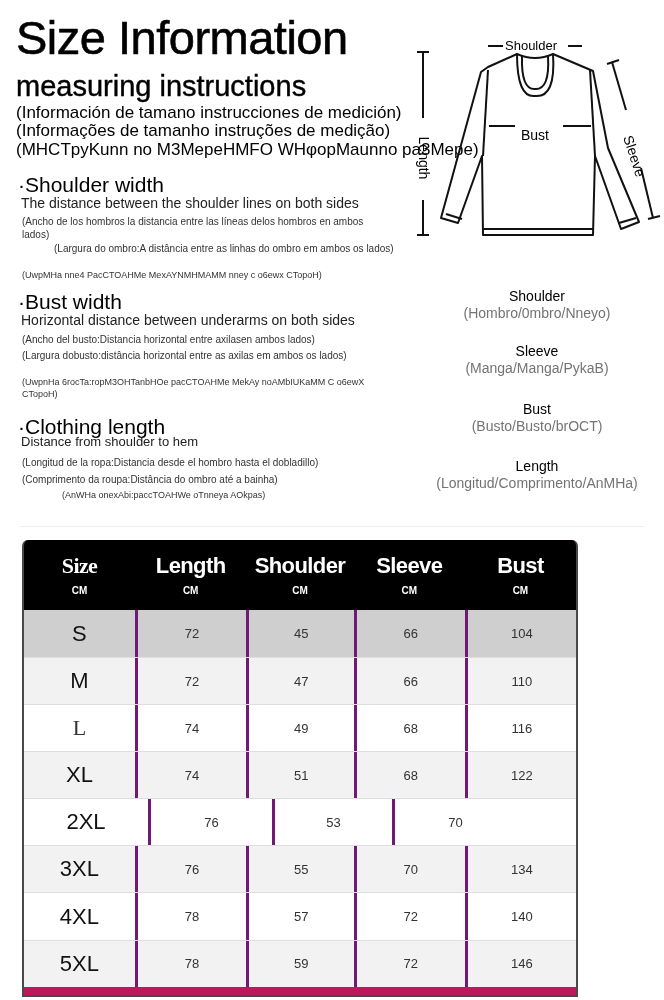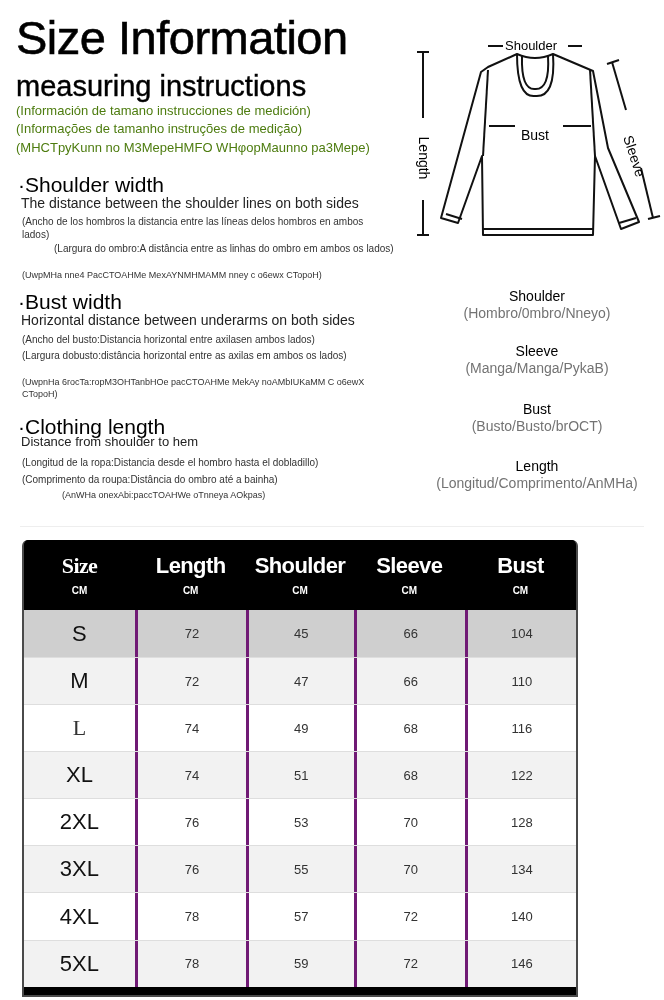--- a/index.html
+++ b/index.html
@@ -1,36 +1,36 @@
 <!DOCTYPE html>
 <html><head>
 <meta charset="utf-8">
 <style>
   * { box-sizing: border-box; margin: 0; padding: 0; }
   html, body { width: 664px; height: 1000px; background: #ffffff; overflow: hidden; }
   body { position: relative; font-family: "Liberation Sans", sans-serif; color: #111; }
 
   .title { position: absolute; left: 16px; top: 14px; font-size: 47px; font-weight: 400; letter-spacing: -0.5px; color: #000; line-height: 1; -webkit-text-stroke: 0.6px #000; }
   .subtitle { position: absolute; left: 16px; top: 72px; font-size: 29px; color: #000; line-height: 1; -webkit-text-stroke: 0.4px #000; }
-  .trans { position: absolute; left: 16px; font-size: 13px; color: #4d7c0f; line-height: 1; text-align: right; }
+  .trans { position: absolute; left: 16px; font-size: 17px; color: #000000; line-height: 1; text-align: right; }
   .t1 { top: 104px; } .t2 { top: 122px; } .t3 { top: 141px; }
 
   .sec-head { position: absolute; left: 18px; font-size: 21px; color: #000; line-height: 1; }
   .sec-desc { position: absolute; left: 21px; font-size: 14px; color: #222; line-height: 1; }
   .sec-small { position: absolute; left: 22px; font-size: 10px; color: #333; line-height: 1.3; width: 360px; }
   .sec-tiny { position: absolute; left: 22px; font-size: 9px; color: #333; line-height: 1.3; width: 360px; }
 
   .diagram { position: absolute; left: 405px; top: 28px; width: 260px; height: 240px; }
   .legend-block { position: absolute; width: 254px; left: 410px; text-align: center; }
   .legend-name { font-size: 14px; color: #000; line-height: 1.2; }
   .legend-trans { font-size: 14px; color: #737373; line-height: 1.2; }
 
   .divider { position: absolute; left: 20px; top: 526px; width: 624px; height: 1px; background: #eeeeee; }
 
-  .table-wrap { position: absolute; left: 22px; top: 540px; width: 556px; height: 457px; border: 2px solid #4a4a4a; border-top: none; border-radius: 6px 6px 0 0; overflow: hidden; background: #000000; }
+  .table-wrap { position: absolute; left: 22px; top: 540px; width: 556px; height: 457px; border: 2px solid #4a4a4a; border-top: none; border-radius: 6px 6px 0 0; overflow: hidden; background: #be185d; }
   .thead { display: flex; height: 70px; background: #000; }
   .th { display: flex; flex-direction: column; align-items: center; justify-content: center; color: #fff; }
   .th-label { font-size: 22px; font-weight: 700; letter-spacing: -0.6px; line-height: 1; }
   .th-label.serif { font-family: "Liberation Serif", serif; }
   .th-unit { font-size: 10px; font-weight: 700; margin-top: 9px; line-height: 1; }
   .trow { display: flex; height: 47.1px; border-top: 1px solid #dedede; }
   .trow.first { background: #cfcfcf; border-top: none; height: 47px; }
   .trow.alt { background: #f2f2f2; }
   .trow.plain { background: #ffffff; }
   .td { display: flex; align-items: center; justify-content: center; border-left: 3px solid #701a75; font-size: 13px; color: #333; }
@@ -173,21 +173,20 @@
     <div class="td c1">74</div>
     <div class="td c2">51</div>
     <div class="td c3">68</div>
     <div class="td c4">122</div>
   </div>
   <div class="trow plain">
     <div class="td c0">2XL</div>
     <div class="td c1">76</div>
     <div class="td c2">53</div>
     <div class="td c3">70</div>
-    <div class="td c4">128</div>
   </div>
   <div class="trow alt">
     <div class="td c0">3XL</div>
     <div class="td c1">76</div>
     <div class="td c2">55</div>
     <div class="td c3">70</div>
     <div class="td c4">134</div>
   </div>
   <div class="trow plain">
     <div class="td c0">4XL</div>

